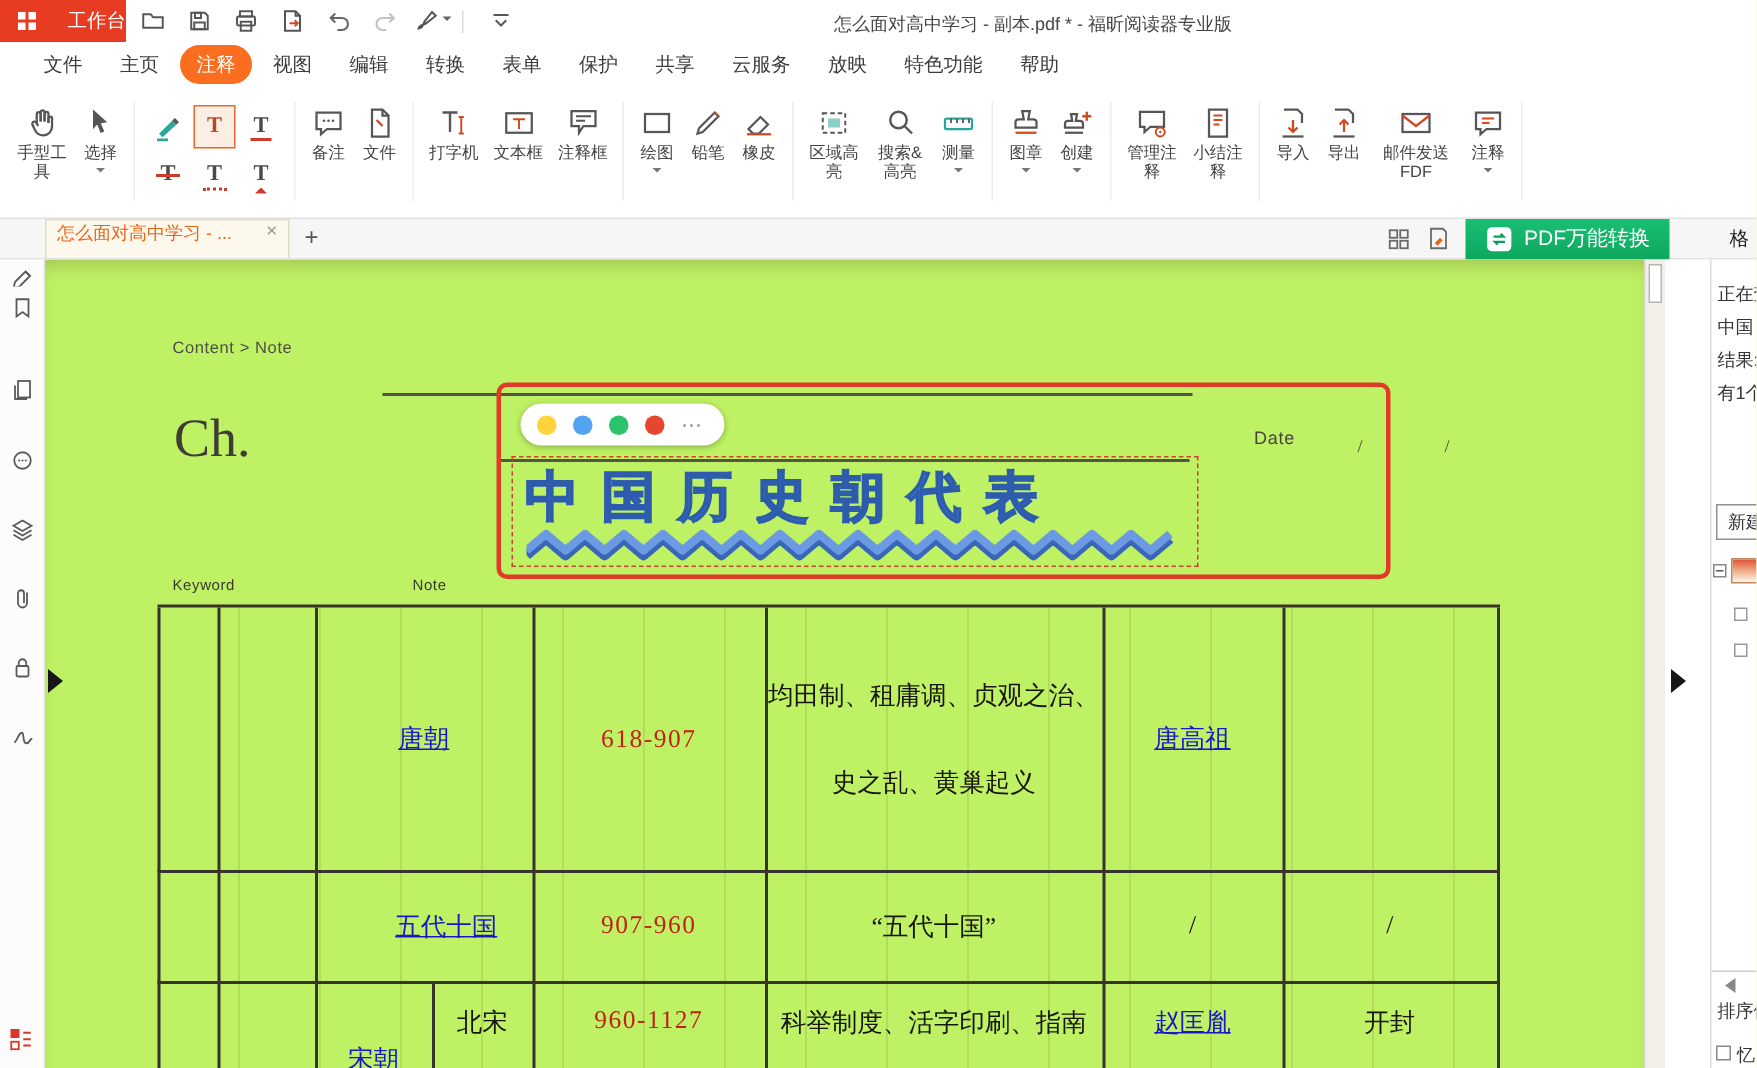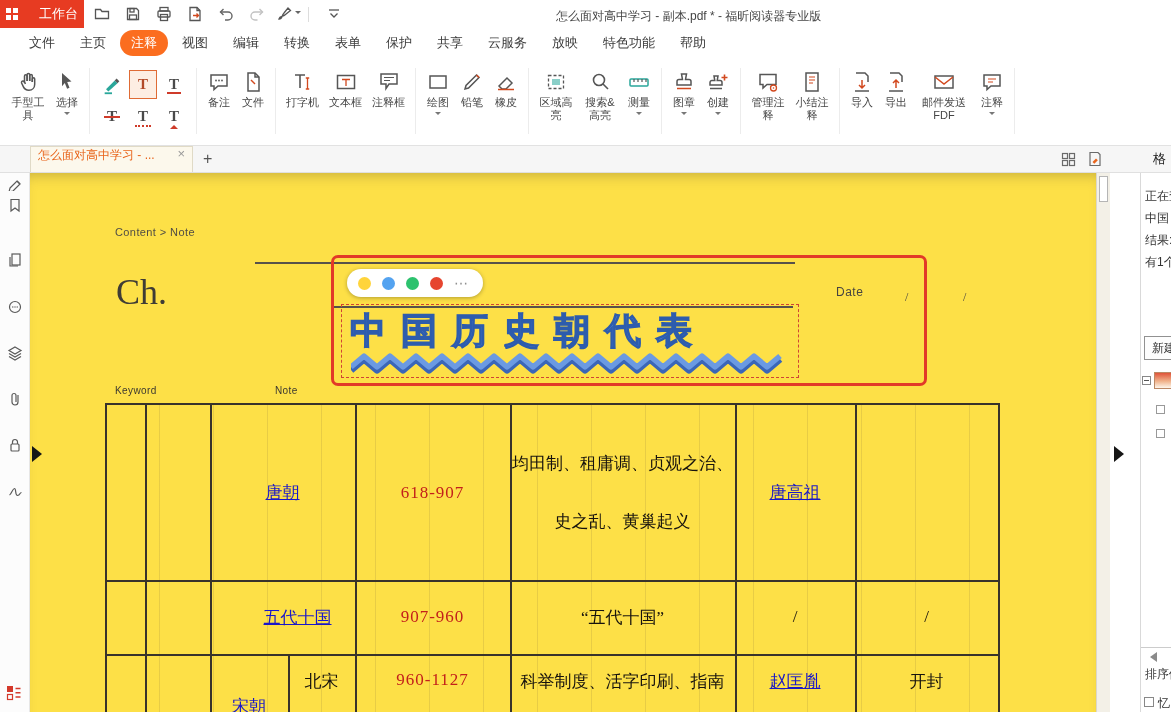--- a/index.html
+++ b/index.html
@@ -1,21 +1,21 @@
 <!DOCTYPE html>
 <html><head>
 <meta charset="utf-8">
 <style>
 *{margin:0;padding:0;box-sizing:border-box}
 body{font-family:"Liberation Sans",sans-serif;background:#fff}
 #app{position:relative;width:1171px;height:712px;background:#fff;overflow:hidden;font-size:12px;color:#333;cursor:default}
 svg{display:block}
 
 .titlebar{position:absolute;top:0;left:0;right:0;height:28px;background:#fff;display:flex;align-items:center}
-.ws-btn{width:84px;height:28px;background:#e73b22;color:#fff;display:flex;align-items:center;justify-content:center;gap:21px;font-size:13px}
+.ws-btn{width:84px;height:28px;background:#e73b22;color:#fff;display:flex;align-items:center;justify-content:flex-end;gap:21px;font-size:13px}
 .ws-ic{display:grid;grid-template-columns:5px 5px;grid-template-rows:5px 5px;gap:2px}
 .ws-ic i{background:#fff;display:block}
 .tb-ic{height:24px;min-width:26px;display:flex;align-items:center;justify-content:center;margin-left:5px;border-radius:2px}
 .tb-sep{width:1px;height:15px;background:#ddd;margin:0 7px}
 .win-title{position:absolute;left:556px;top:8px;font-size:12px;color:#454545;white-space:nowrap}
 .dd{width:0;height:0;border:3.5px solid transparent;border-top-color:#777;margin-top:3px}
 .dd.inline{margin:0 0 0 2px;border-top-color:#666}
 
 .menubar{position:absolute;top:28px;left:0;right:0;height:30px;display:flex;align-items:center;padding-left:18px;background:#fff}
 .menu-item{padding:4px 11px;font-size:13px;color:#3c3c3c;margin-right:3px;white-space:nowrap;border-radius:13px}
@@ -43,21 +43,21 @@
 .doc-tab .close{margin-left:auto;color:#999;font-size:13px;line-height:1}
 .add-tab{font-size:16px;color:#555;padding:0 10px}
 .tabbar-right{margin-left:auto;display:flex;align-items:center}
 .tb2-ic{margin-right:9px}
 .convert-btn{height:27px;background:linear-gradient(#19bf74,#0ea75e);color:#fff;display:flex;align-items:center;gap:7px;padding:0 13px;font-size:14px}
 .side-tab{margin-left:40px;margin-right:5px;font-size:13px;color:#222}
 
 .content{position:absolute;top:173px;left:0;width:1171px;height:539px;display:flex}
 .leftbar{width:30px;background:#fcfcfc;border-right:1px solid #e6e6e6;position:relative}
 .lb-ic{position:absolute;left:7px}
-.docview{width:1066px;position:relative;background:#fde047;overflow:hidden;box-shadow:inset 0 10px 14px -8px rgba(95,80,45,.35)}
+.docview{width:1066px;position:relative;background:#bef264;overflow:hidden;box-shadow:inset 0 10px 14px -8px rgba(95,80,45,.35)}
 .vscroll{width:14px;background:#f3f0e7;border-left:1px solid #dbd7ca;position:relative}
 .vthumb{position:absolute;top:3px;left:2px;width:9px;height:26px;background:#fff;border:1px solid #b5b5b5}
 .rstrip{width:30px;background:#fff;position:relative}
 .rightbar{width:31px;background:#fff;border-left:1px solid #d9d9d9;position:relative;overflow:hidden}
 .expand{width:0;height:0;border:8px solid transparent;border-left:10px solid #161616;position:absolute}
 
 .breadcrumb{position:absolute;left:85px;top:53px;font-size:11px;color:#504d45;letter-spacing:.4px}
 .chapter{position:absolute;left:86px;top:98px;font:400 36px "Liberation Serif",serif;color:#3f3c35}
 .hline{position:absolute;height:2px;background:#57524a}
 .h1{left:225px;top:89px;width:540px}
@@ -410,20 +410,27 @@
             <rect x="2.5" y="9.5" width="5" height="5"></rect>
             <rect x="9.5" y="9.5" width="5" height="5"></rect>
           </svg>
       </span>
       <span class="tb2-ic">
         <svg width="18" height="18" viewBox="0 0 18 18" fill="none" stroke="#6a6a6a" stroke-width="1.2">
             <path d="M4 2.5h8l2 2v11H4z"></path>
             <path d="M6.5 12l3.5-3.5 1.8 1.8L8.3 13.8z" fill="#e8641b" stroke="none"></path>
           </svg>
       </span>
+      <div class="convert-btn">
+        <svg width="19" height="19" viewBox="0 0 20 20">
+            <rect x="1.5" y="1.5" width="17" height="17" rx="3.5" fill="#fff"></rect>
+            <path d="M6 8.2h7l-2-2M14 11.8H7l2 2" stroke="#0d9e5c" stroke-width="1.6" fill="none"></path>
+          </svg>
+        <span>PDF万能转换</span>
+      </div>
       <span class="side-tab">格</span>
     </div>
   </div>
 
   <div class="content">
 
     <aside class="leftbar">
       <span class="lb-ic" style="top:2px">
         <svg width="16" height="16" viewBox="0 0 16 16" fill="none" stroke="#5a5a5a" stroke-width="1.2">
             <path d="M3 13l7-7 3 3-7 7-4 1z"></path>

